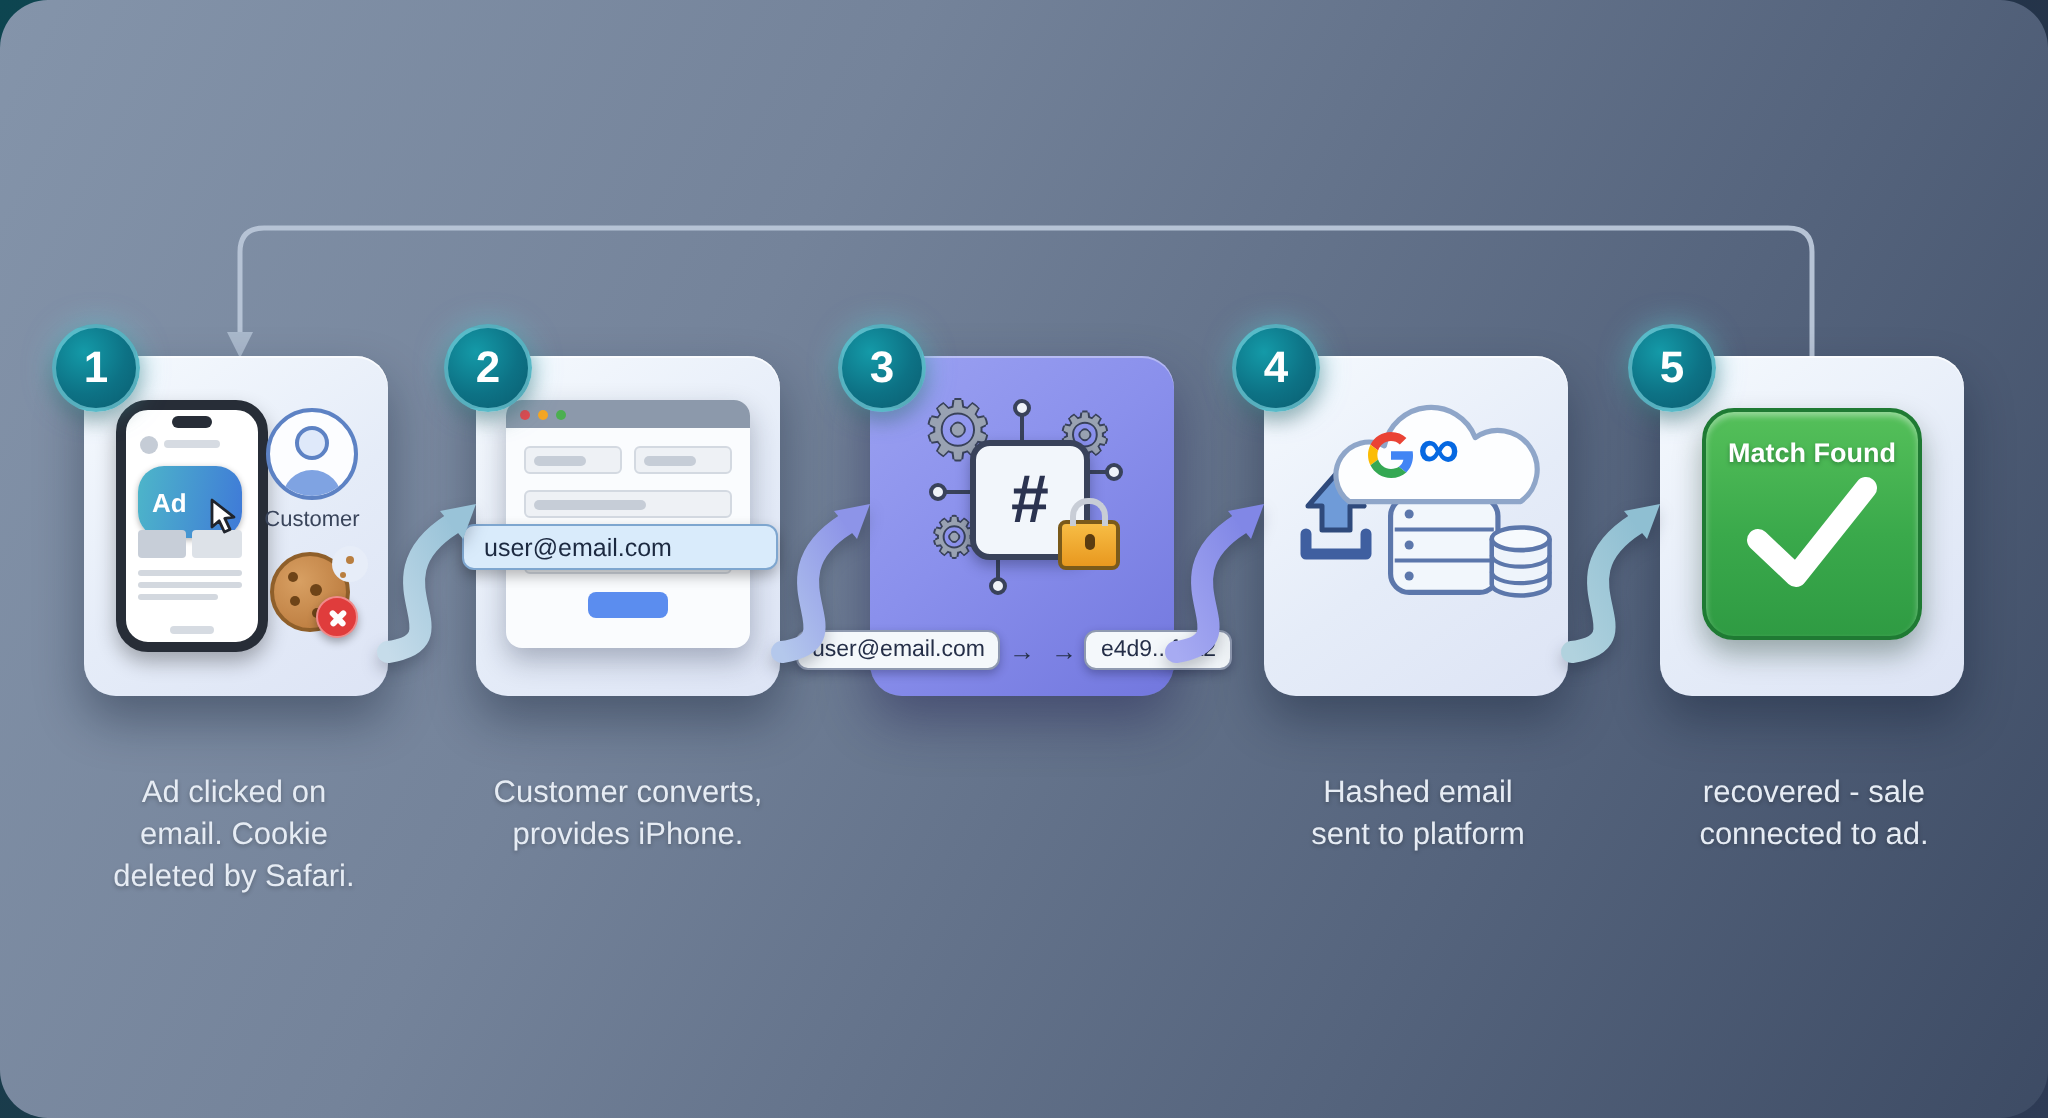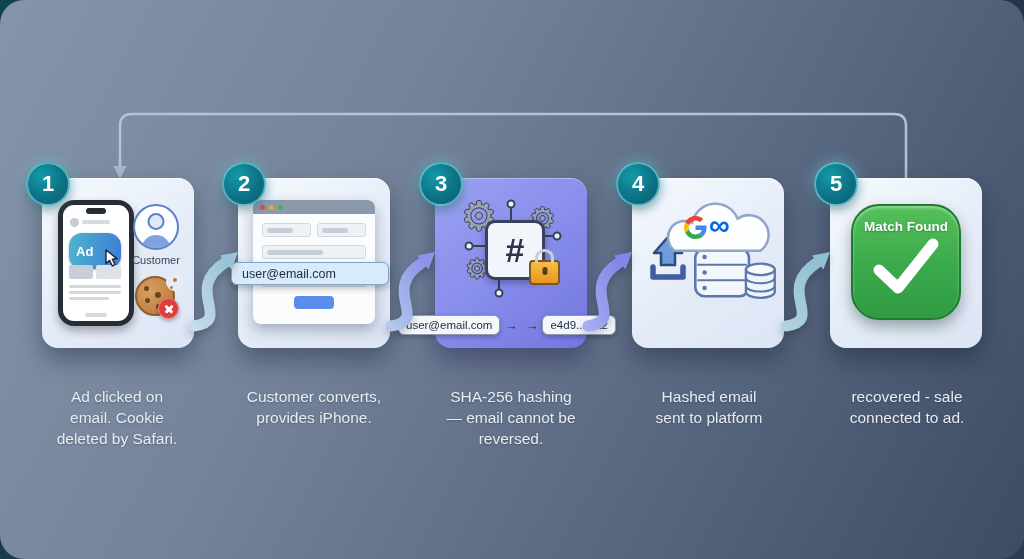--- a/index.html
+++ b/index.html
@@ -121,21 +121,21 @@
     white-space:nowrap;box-shadow:0 2px 5px rgba(15,20,50,.3);}
   .harrow{color:#252f48;font-size:13px;font-weight:700;}
   
   .c4-wrap{position:relative;width:100%;height:100%;}
   .upload-svg{position:absolute;left:14px;top:56px;}
   .c4-arrow{position:absolute;left:61px;top:72px;color:#343e55;font-size:15px;font-weight:700;}
   .cluster{position:absolute;right:2px;top:14px;width:128px;height:130px;}
   .cloud-logos{position:absolute;left:30px;top:22px;display:flex;align-items:center;gap:2px;z-index:2;}
   .meta-glyph{color:#0668E1;font-size:29px;font-weight:700;line-height:1;margin-top:-3px;}
   
-  .match-box{width:106px;height:112px;margin:26px auto 0;border-radius:28px;
+  .match-box{width:106px;height:112px;margin:26px auto 0;border-radius:16px;
     background:linear-gradient(180deg,#55c05a 0%,#3aa94b 55%,#2f9b43 100%);
     border:2px solid #1f7a33;
     box-shadow:inset 0 2px 3px rgba(255,255,255,.4),0 7px 14px rgba(10,40,20,.35);}
   .match-label{text-align:center;color:#fff;font-size:13.5px;font-weight:700;margin-top:13px;text-shadow:0 1px 2px rgba(0,60,20,.4);}
   .match-check{display:block;margin:2px auto 0;}
 </style>
 </head>
 <body>
 
 <div id="canvas">
@@ -341,25 +341,20 @@
 
   <div class="caption" id="cap1">
     <div>Ad clicked on</div>
     <div>email. Cookie</div>
     <div>deleted by Safari.</div>
   </div>
   <div class="caption" id="cap2">
     <div>Customer converts,</div>
     <div>provides iPhone.</div>
   </div>
-  <div class="caption" id="cap3">
-    <div>SHA-256 hashing</div>
-    <div>— email cannot be</div>
-    <div>reversed.</div>
-  </div>
   <div class="caption" id="cap4">
     <div>Hashed email</div>
     <div>sent to platform</div>
   </div>
   <div class="caption" id="cap5">
     <div>recovered - sale</div>
     <div>connected to ad.</div>
   </div>
 
 </div>

